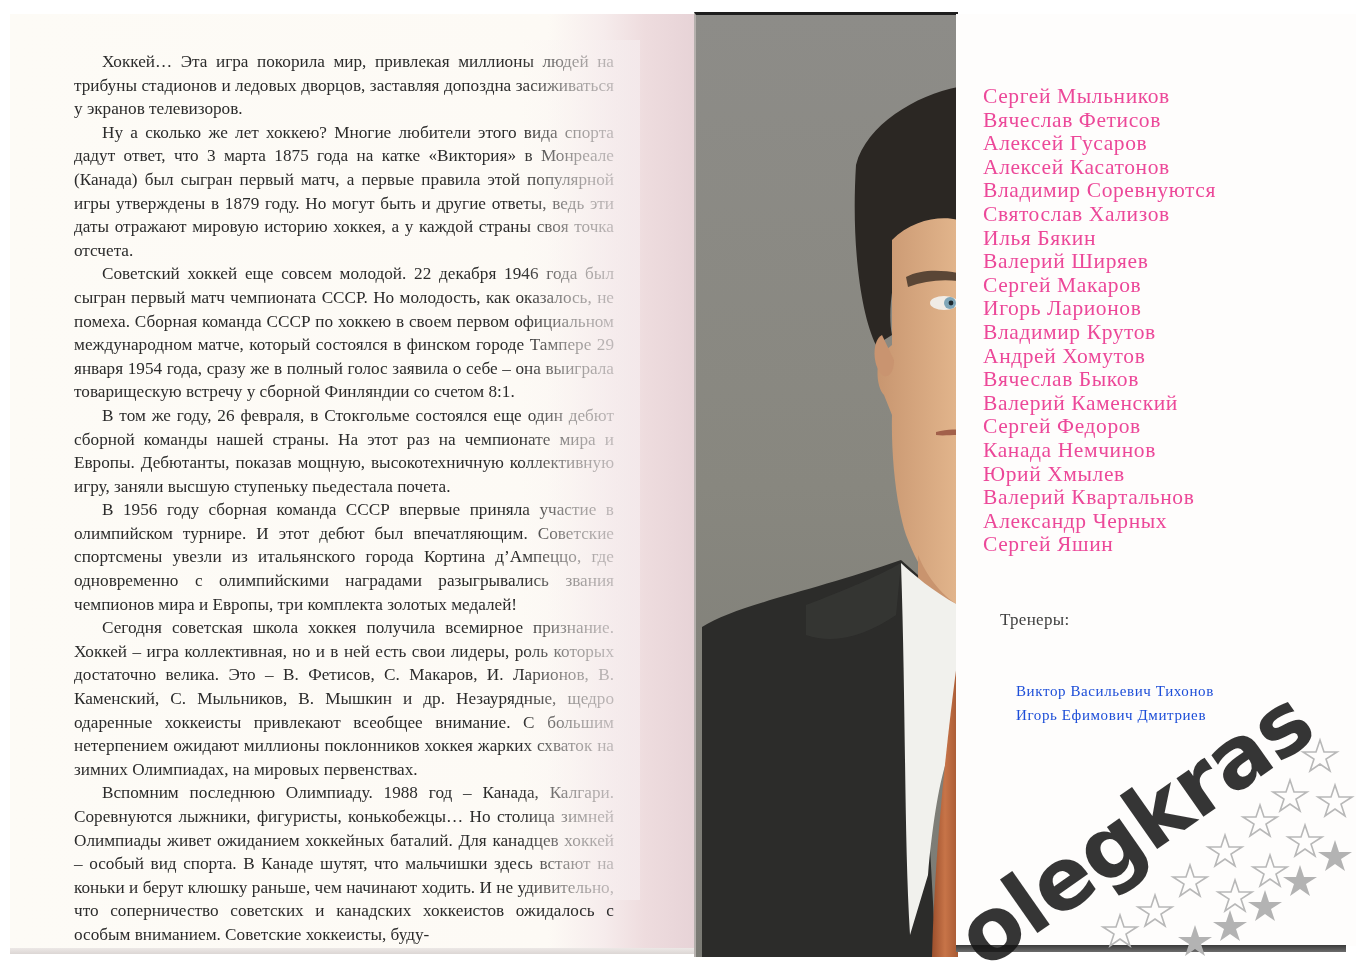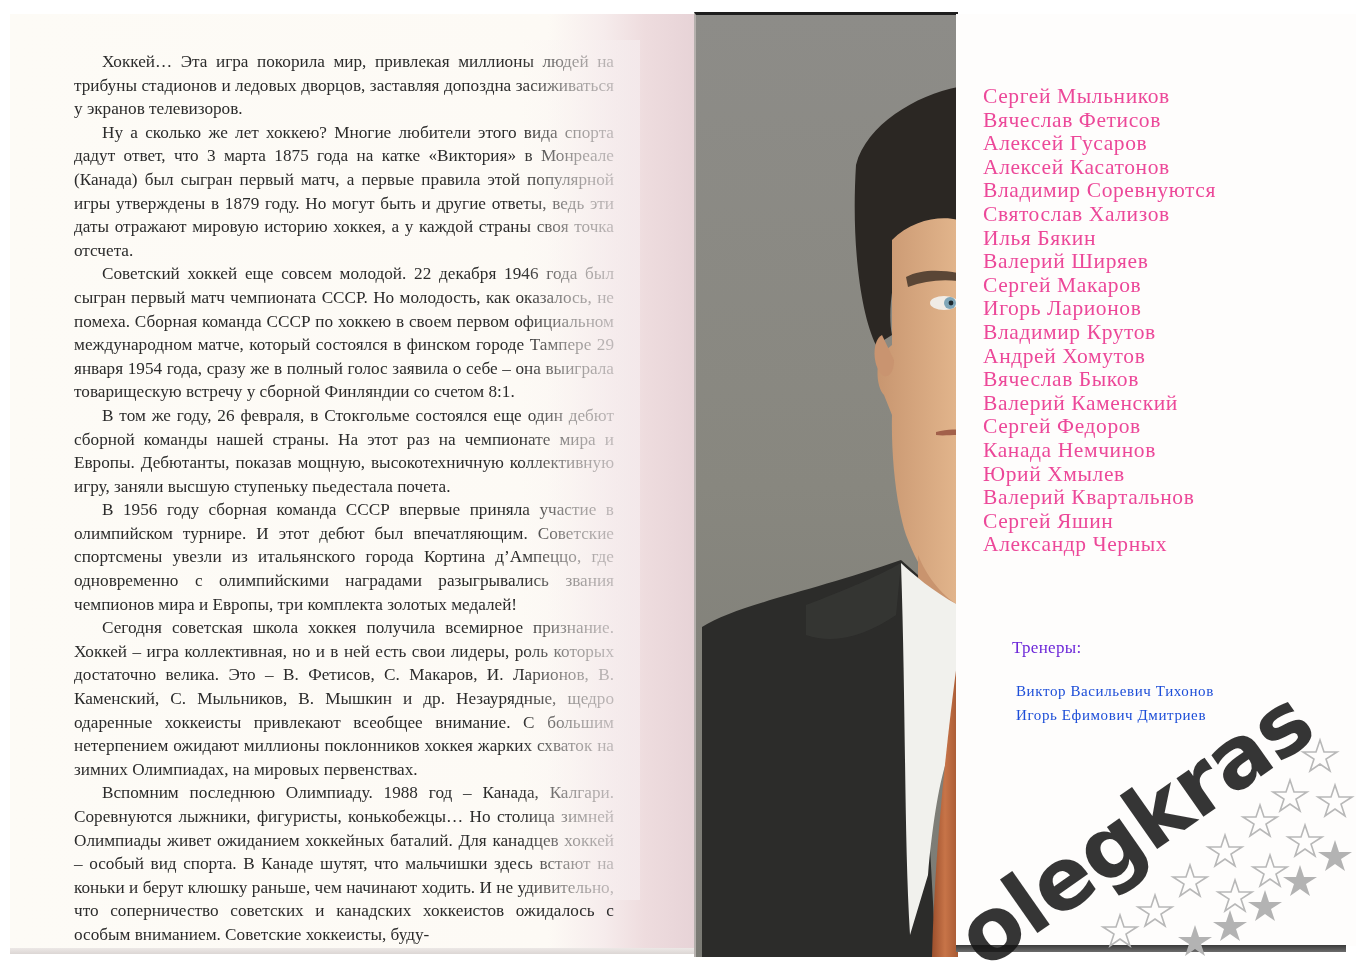--- a/index.html
+++ b/index.html
@@ -40,21 +40,21 @@
   .right-page::after {
     content: ""; position: absolute; left: 0; right: 10px; bottom: -6px; height: 7px;
     background: linear-gradient(to bottom, #3a3a3a, #6c6c6c);
   }
   .roster {
     position: absolute; left: 976px; top: 78px; list-style: none; margin: 7px; padding: 0;
     font-size: 21.5px; line-height: 23.6px; color: #ec4899; letter-spacing: 0.6px;
   }
   .roster li { white-space: nowrap; }
   .coaches-label {
-    position: absolute; left: 1000px; top: 638px; font-size: 17px; color: #6d28d9; letter-spacing: 0.3px; margin-left: 12px;
+    position: absolute; left: 1000px; top: 610px; font-size: 17px; color: #404040; letter-spacing: 0.3px;
   }
   .coaches {
     position: absolute; left: 1000px; top: 663px; list-style: none; margin: 16px; padding: 0;
     font-size: 15px; line-height: 24px; color: #1d4ed8; letter-spacing: 0.6px;
   }
   .coaches li { white-space: nowrap; }
   .watermark {
     position: absolute; left: 930px; top: 640px; width: 440px; height: 330px; pointer-events: none;
   }
   .wm-text {
@@ -138,22 +138,22 @@
   <li>Сергей Макаров</li>
   <li>Игорь Ларионов</li>
   <li>Владимир Крутов</li>
   <li>Андрей Хомутов</li>
   <li>Вячеслав Быков</li>
   <li>Валерий Каменский</li>
   <li>Сергей Федоров</li>
   <li>Канада Немчинов</li>
   <li>Юрий Хмылев</li>
   <li>Валерий Квартальнов</li>
+  <li>Александр Черных</li>
   <li>Сергей Яшин</li>
-  <li>Александр Черных</li>
 </ul>
 
 <div class="coaches-label">Тренеры:</div>
 <ul class="coaches">
   <li>Виктор Васильевич Тихонов</li>
   <li>Игорь Ефимович Дмитриев</li>
 </ul>
 
 <svg class="watermark" viewBox="0 0 440 330">
   <g fill="none" stroke="#b8b8b8" stroke-width="1.6">

